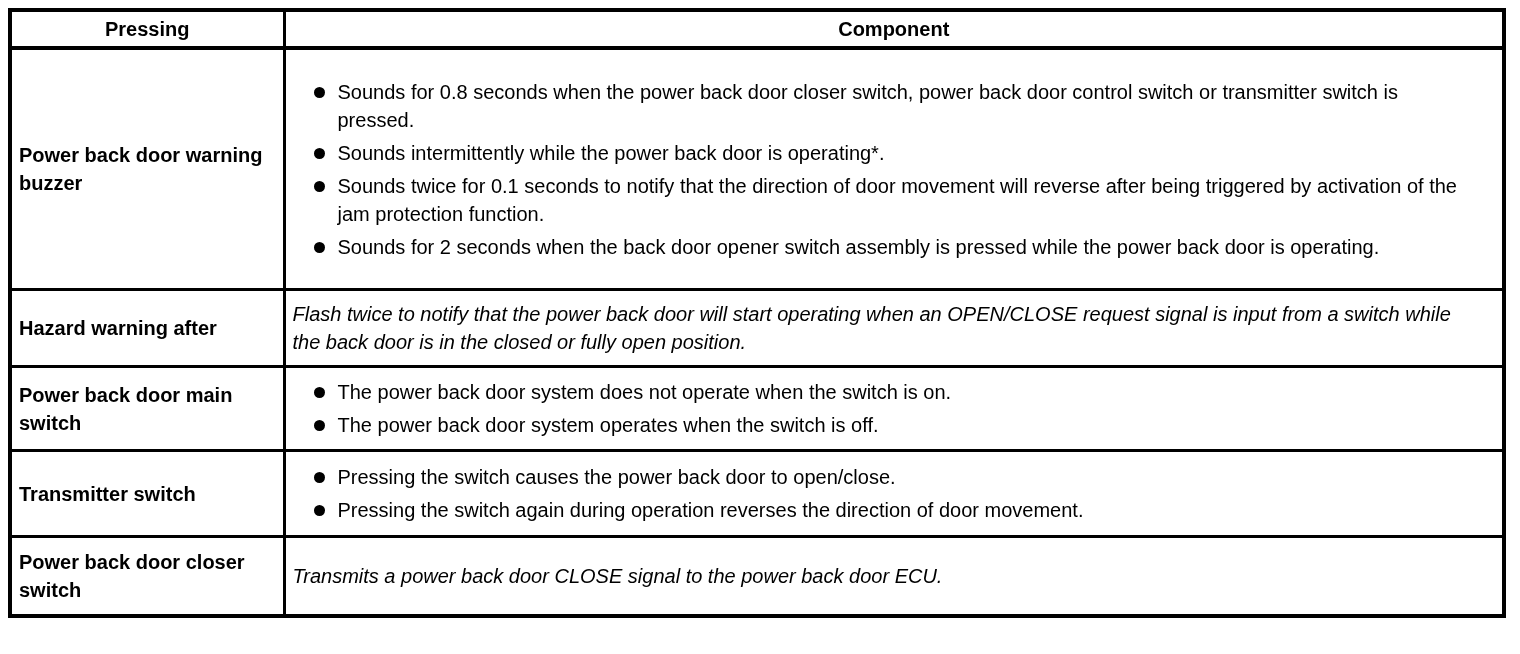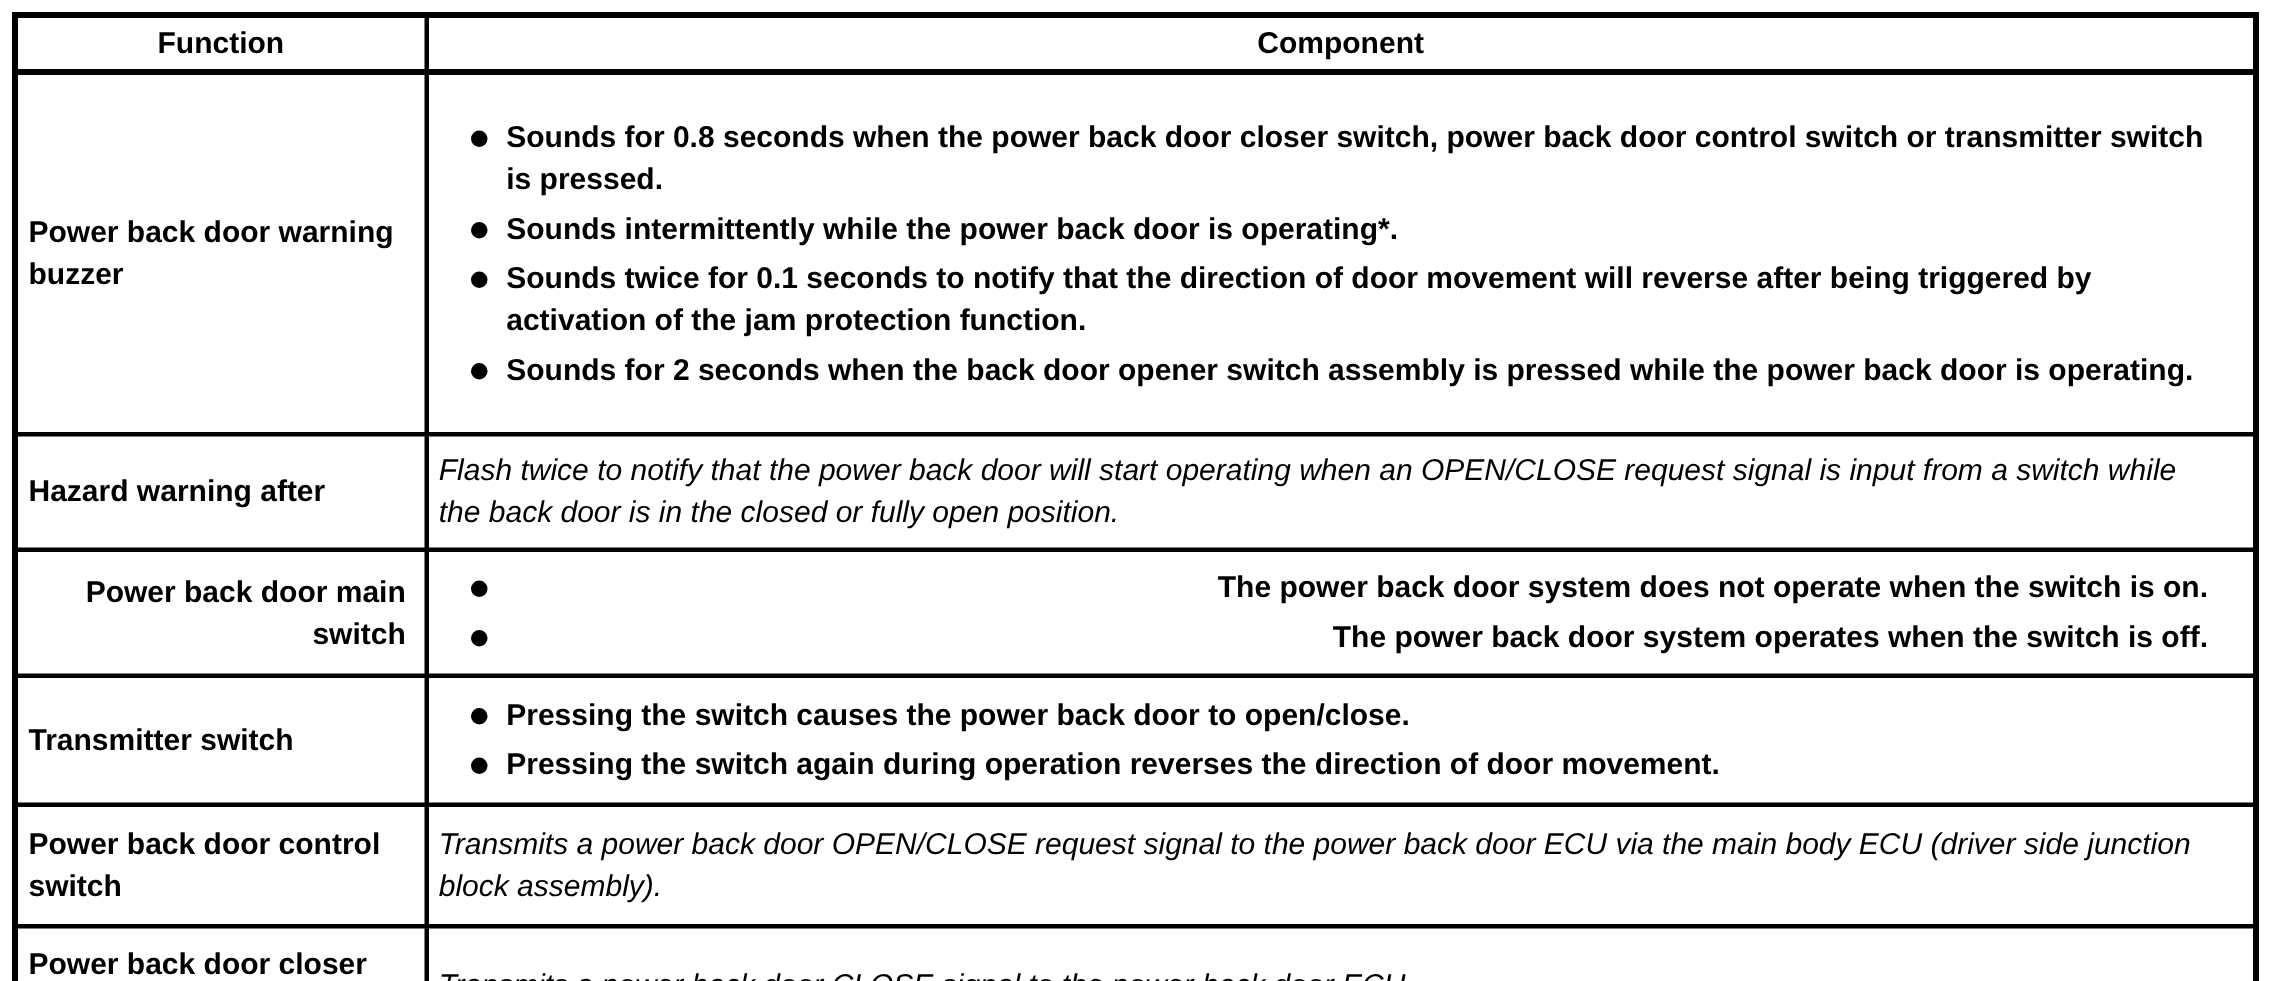--- a/index.html
+++ b/index.html
@@ -45,50 +45,49 @@
   }
   ul.bullets {
     list-style: none;
     margin: 0;
     padding: 5px 30px 5px 0;
   }
   ul.bullets li {
     position: relative;
     padding-left: 52px;
     margin: 5px 0;
-    font-weight: bold;
   }
   ul.bullets li .dot {
     position: absolute;
     left: 28px;
     top: 9px;
     width: 11px;
     height: 11px;
     background: #000000;
     border-radius: 50%;
   }
   
   tr.row-0 td { height: 230px; }
   tr.row-1 td { height: 66px; }
-  tr.row-2 td { height: 71px; text-align: right; }
+  tr.row-2 td { height: 71px; }
   tr.row-3 td { height: 75px; }
   tr.row-4 td { height: 70px; }
   tr.row-5 td { height: 68px; }
 </style>
 </head>
 <body>
 
 <table class="spec-table">
   <colgroup>
     <col class="col-component">
     <col class="col-function">
   </colgroup>
   <thead>
     <tr>
-      <th>Function</th>
+      <th>Pressing</th>
       <th>Component</th>
     </tr>
   </thead>
   <tbody>
       <tr class="row-0">
         <td class="component-cell">Power back door warning buzzer</td>
         <td class="function-cell">
           <ul class="bullets">
             <li><span class="dot"></span><span>Sounds for 0.8 seconds when the power back door closer switch, power back door control switch or transmitter switch is pressed.</span></li>
             <li><span class="dot"></span><span>Sounds intermittently while the power back door is operating*.</span></li>
@@ -114,26 +113,20 @@
       </tr>
       <tr class="row-3">
         <td class="component-cell">Transmitter switch</td>
         <td class="function-cell">
           <ul class="bullets">
             <li><span class="dot"></span><span>Pressing the switch causes the power back door to open/close.</span></li>
             <li><span class="dot"></span><span>Pressing the switch again during operation reverses the direction of door movement.</span></li>
           </ul>
         </td>
       </tr>
-      <tr class="row-4">
-        <td class="component-cell">Power back door control switch</td>
-        <td class="function-cell">
-          <div class="fn-text">Transmits a power back door OPEN/CLOSE request signal to the power back door ECU via the main body ECU (driver side junction block assembly).</div>
-        </td>
-      </tr>
       <tr class="row-5">
         <td class="component-cell">Power back door closer switch</td>
         <td class="function-cell">
           <div class="fn-text">Transmits a power back door CLOSE signal to the power back door ECU.</div>
         </td>
       </tr>
     </tbody>
 </table>
 
 </body></html>

